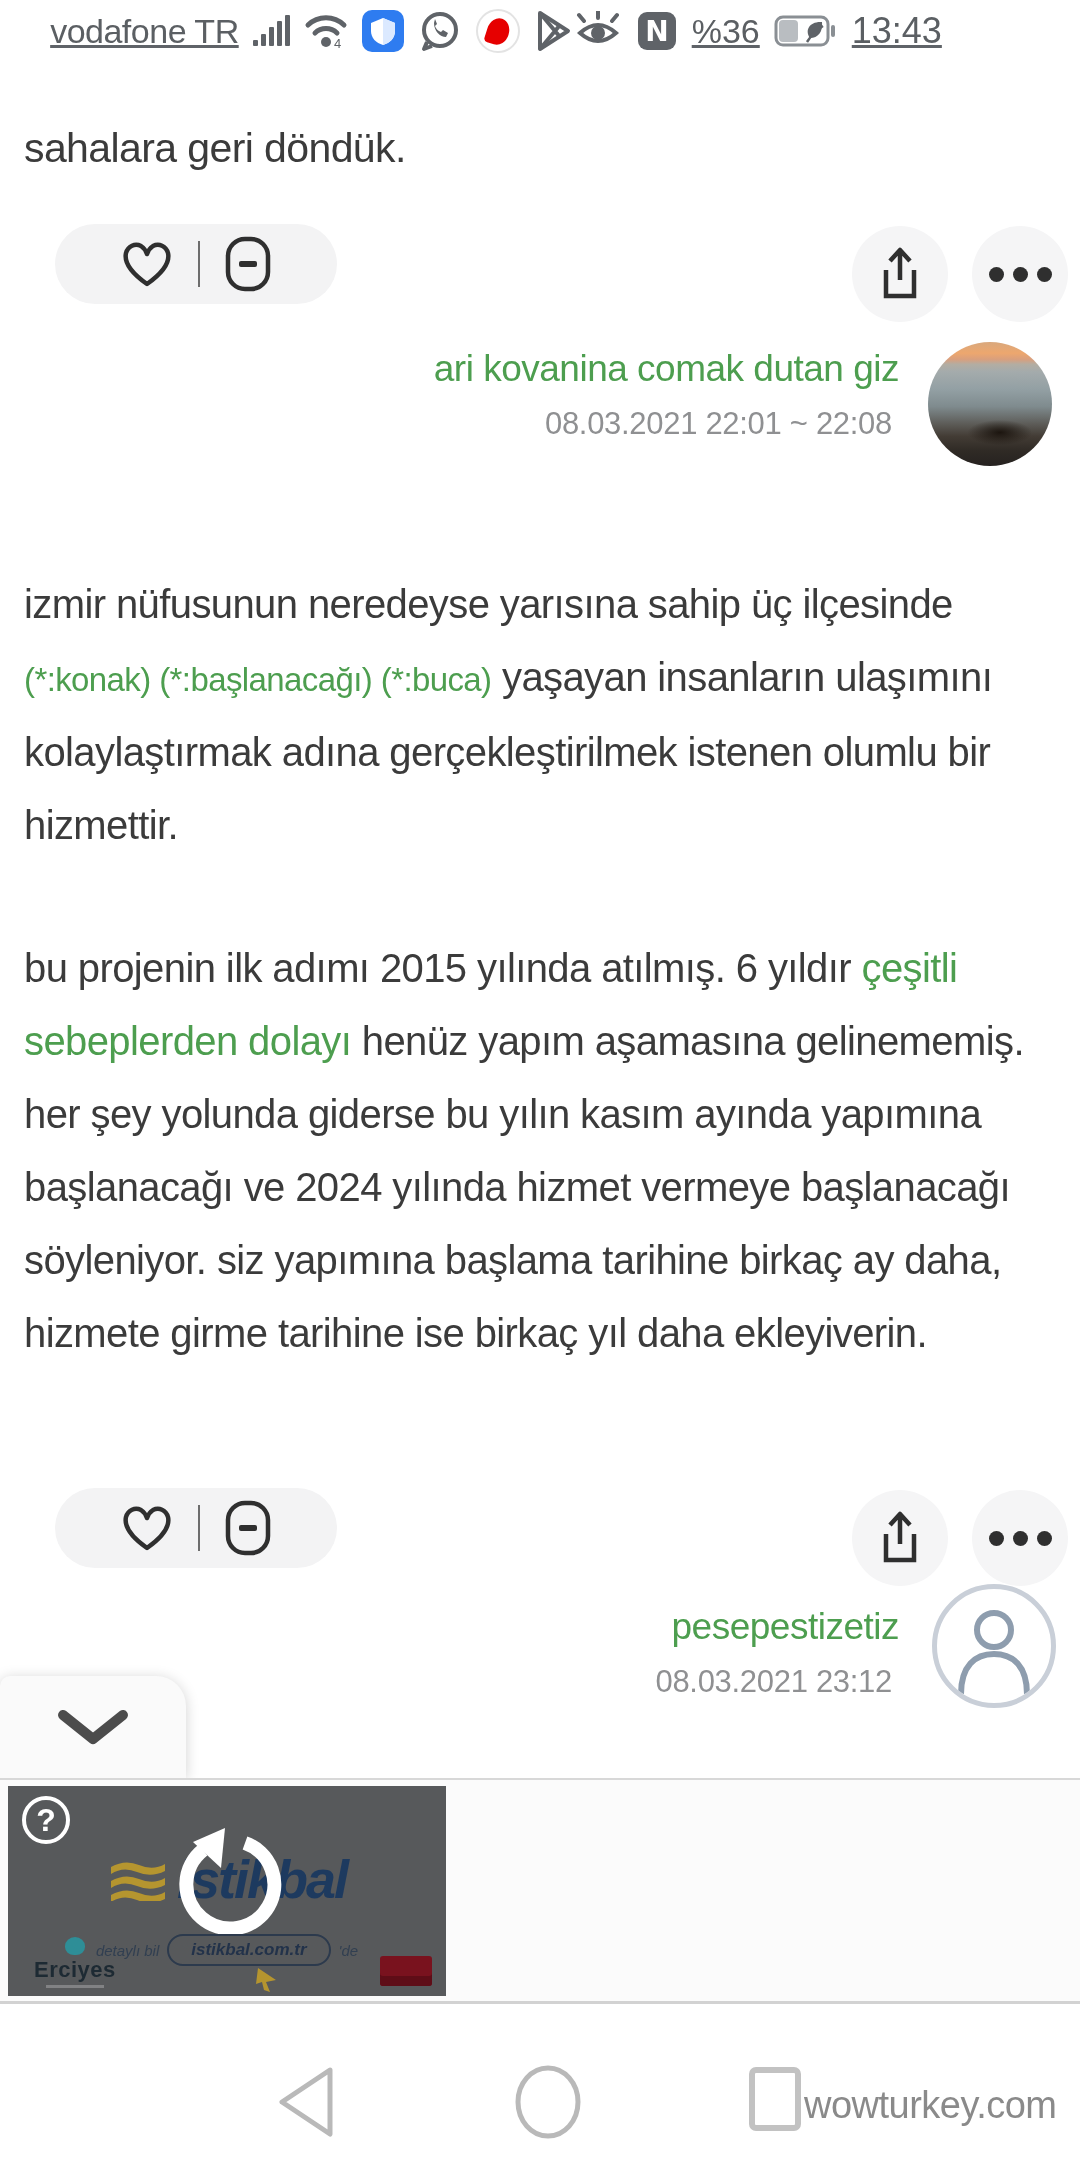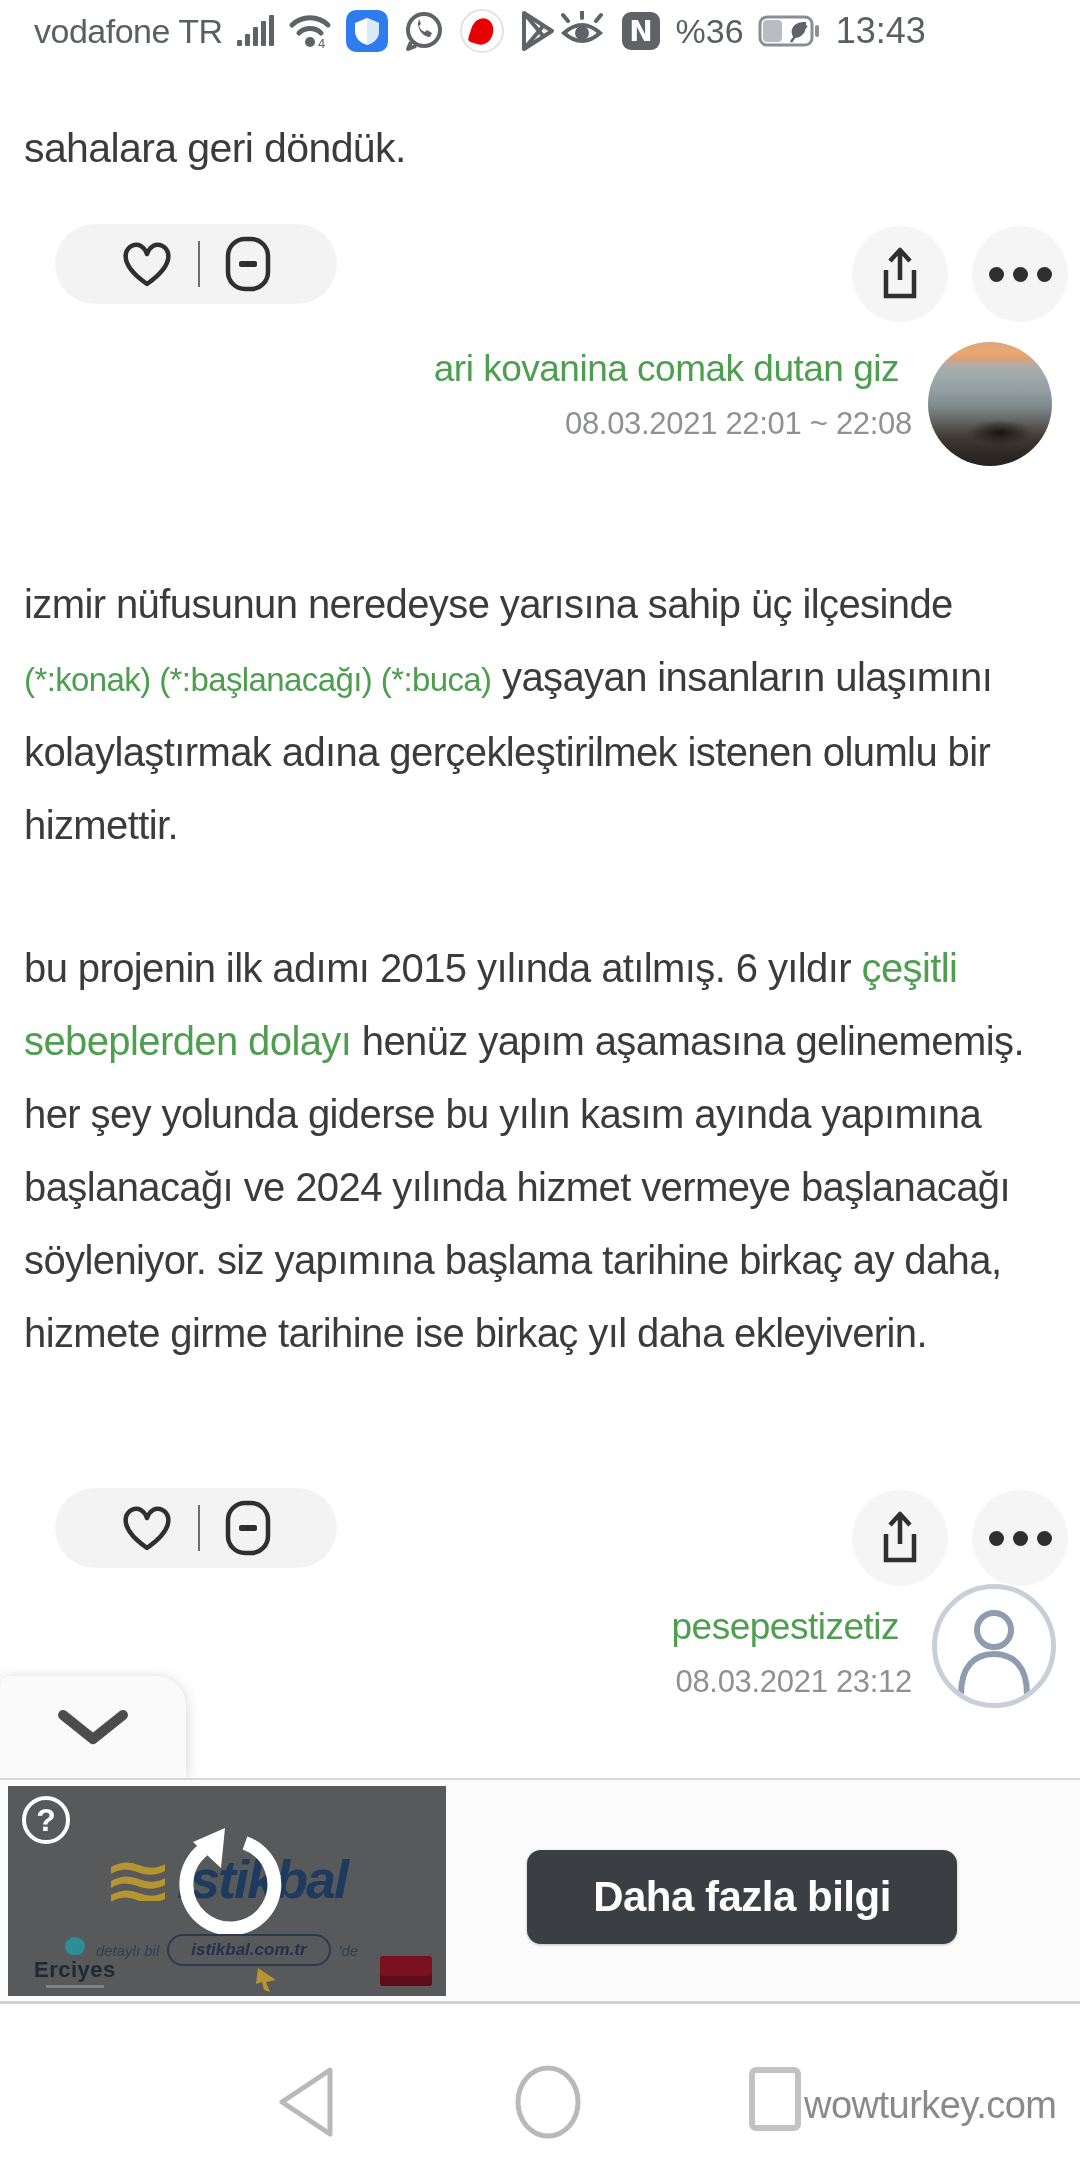--- a/index.html
+++ b/index.html
@@ -7,22 +7,22 @@
     width:1080px;height:2160px;position:relative;overflow:hidden;
     background:#ffffff;
     font-family:"Liberation Sans","DejaVu Sans",sans-serif;
     -webkit-font-smoothing:antialiased;
   }
   .abs{position:absolute;}
 
   
   .statusbar{
     left:0;top:0;width:984px;height:62px;background:#fff;z-index:40;
-    display:flex;align-items:center;justify-content:flex-start;
-    padding:0 26px 0 34px;box-sizing:border-box;color:#5f6368;
+    display:flex;align-items:center;justify-content:center;
+    padding:0 26px 0 34px;box-sizing:border-box;color:#5f6368;text-decoration:underline;
   }
   .sb-group{display:flex;align-items:center;gap:14px;}
   .sb-carrier{font-size:34px;letter-spacing:-0.5px;color:#5b5f63;}
   .sb-time{font-size:36px;color:#5b5f63;}
   .sb-pct{font-size:34px;color:#5b5f63;}
   .sig{display:flex;align-items:flex-end;gap:3px;height:30px;}
   .sig i{display:block;width:5px;background:#5f6368;border-radius:1px;}
   .shield-app{width:42px;height:42px;border-radius:10px;background:#2e7cf0;
     display:flex;align-items:center;justify-content:center;}
 
@@ -45,21 +45,21 @@
   }
   .dots{display:flex;gap:9px;}
   .dots i{width:15px;height:15px;border-radius:50%;background:#2f2f2f;display:block;}
 
   
   .author-name{
     right:181px;text-align:right;font-size:37px;letter-spacing:-0.5px;
     color:var(--green);
   }
   .author-date{
-    right:168px;text-align:right;font-size:31px;color:#8f9092;letter-spacing:-0.3px;margin-left:32px;
+    right:188px;text-align:right;font-size:31px;color:#8f9092;letter-spacing:-0.3px;margin-left:32px;
   }
   .avatar{
     width:124px;height:124px;border-radius:50%;overflow:hidden;
   }
   .avatar-photo{
     background:
       radial-gradient(ellipse 46px 18px at 58% 73%, rgba(25,18,12,0.95), rgba(25,18,12,0) 70%),
       linear-gradient(180deg,
         #d9a87d 0%, #eda76e 9%, #d99f7d 14%, #b3aDA2 18%,
         #a4abac 24%, #93a0a4 38%, #7f8b8e 52%, #5d5c58 66%,
@@ -308,21 +308,20 @@
     <svg class="abs" style="left:248px;top:182px;" width="22" height="24" viewBox="0 0 22 24">
       <polygon points="2,0 20,12 10,14 14,24 8,22 6,14 0,16" fill="#b5952f"></polygon>
     </svg>
     <div class="abs ad-sponsor-left">
       <span class="dotlogo"></span>
       <span class="name">Erciyes</span>
       <span class="sub"></span>
     </div>
     <span class="abs ad-logo-red"></span>
   </div>
-  <button class="abs ad-cta" style="border:none;">Daha fazla bilgi</button>
 </div>
 
 <div class="abs bottomnav">
   <button class="abs" style="left:270px;top:60px;background:none;border:none;padding:0;">
     <svg width="70" height="76" viewBox="0 0 70 76">
       <path d="M60 6 L12 38 L60 70 Z" fill="none" stroke="#b9b9b9" stroke-width="5" stroke-linejoin="round"></path>
     </svg>
   </button>
   <button class="abs" style="left:512px;top:60px;background:none;border:none;padding:0;">
     <svg width="72" height="76" viewBox="0 0 72 76">

